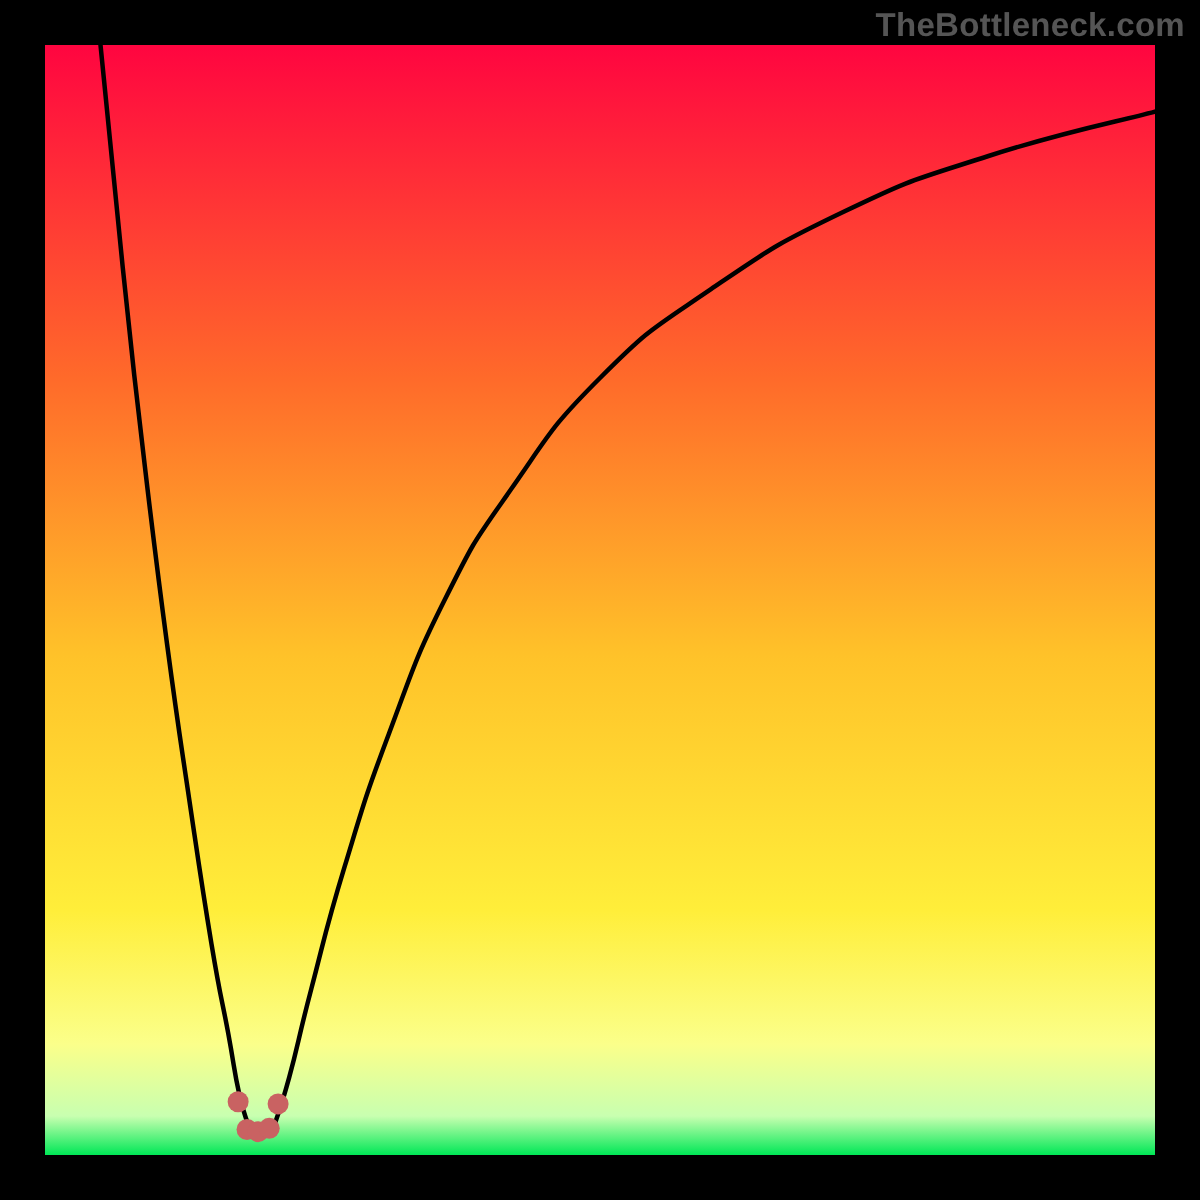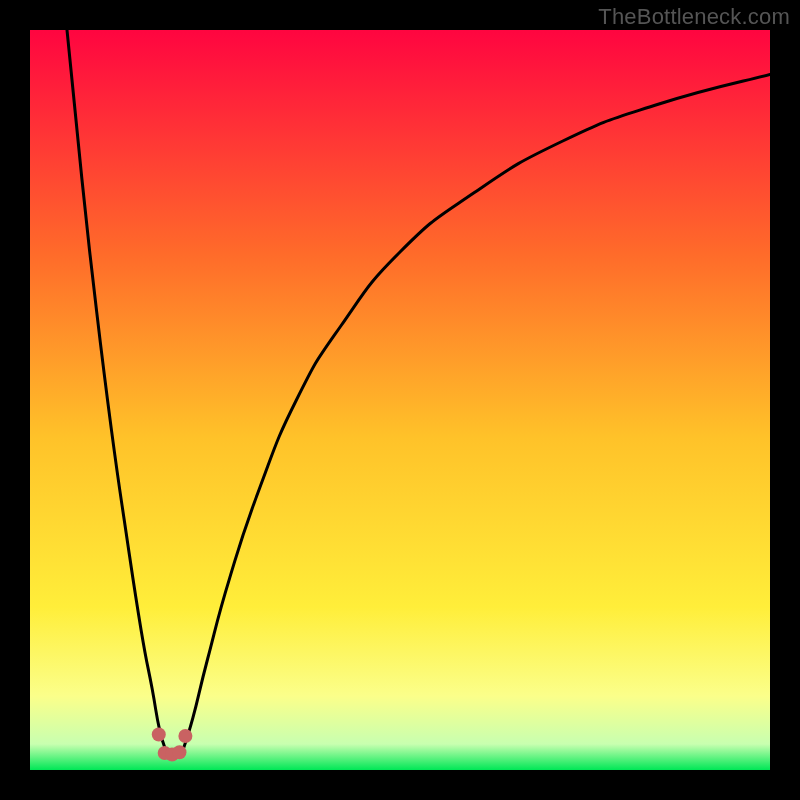--- a/index.html
+++ b/index.html
@@ -16,21 +16,21 @@
     width: 800px;
     height: 800px;
     background: #000;
   }
   .watermark {
     position: absolute;
     top: 4px;
     right: 10px;
     color: #555;
     font-size: 22px;
-    font-weight: 400;
+    font-weight: 700;
     letter-spacing: 0.2px;
     z-index: 10;
     user-select: none;
   }
   .plot {
     position: absolute;
     left: 30px;
     top: 30px;
     width: 740px;
     height: 740px;

